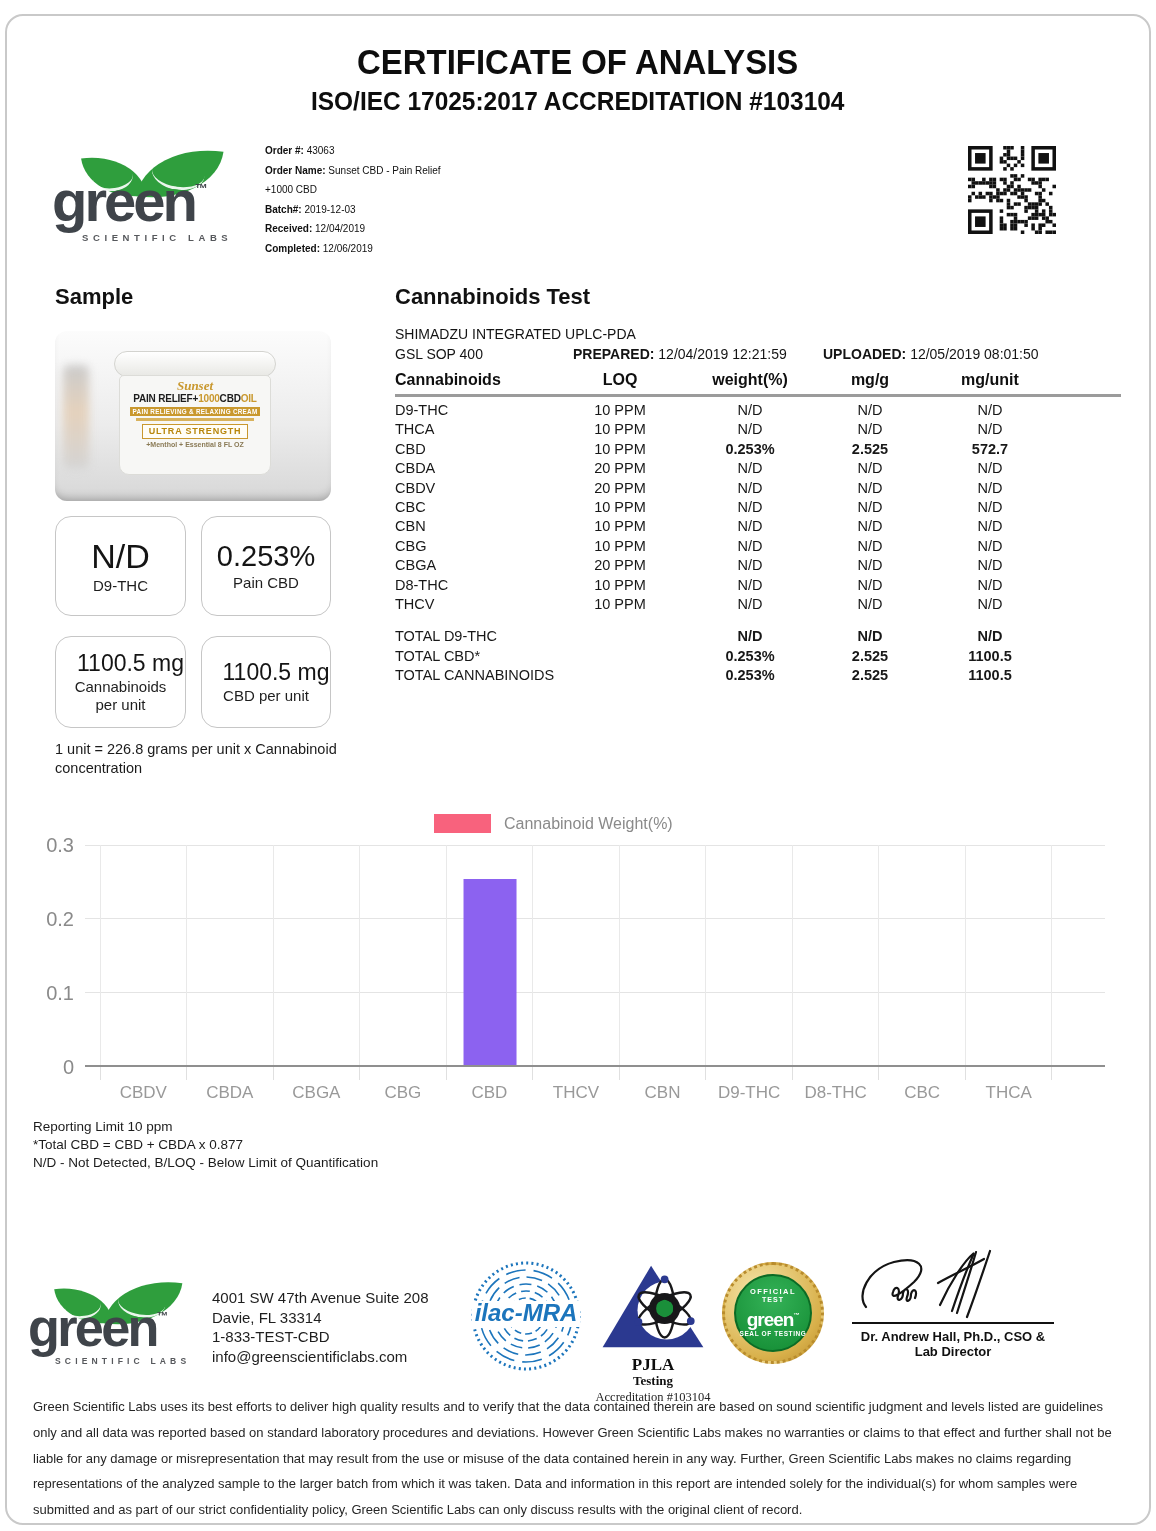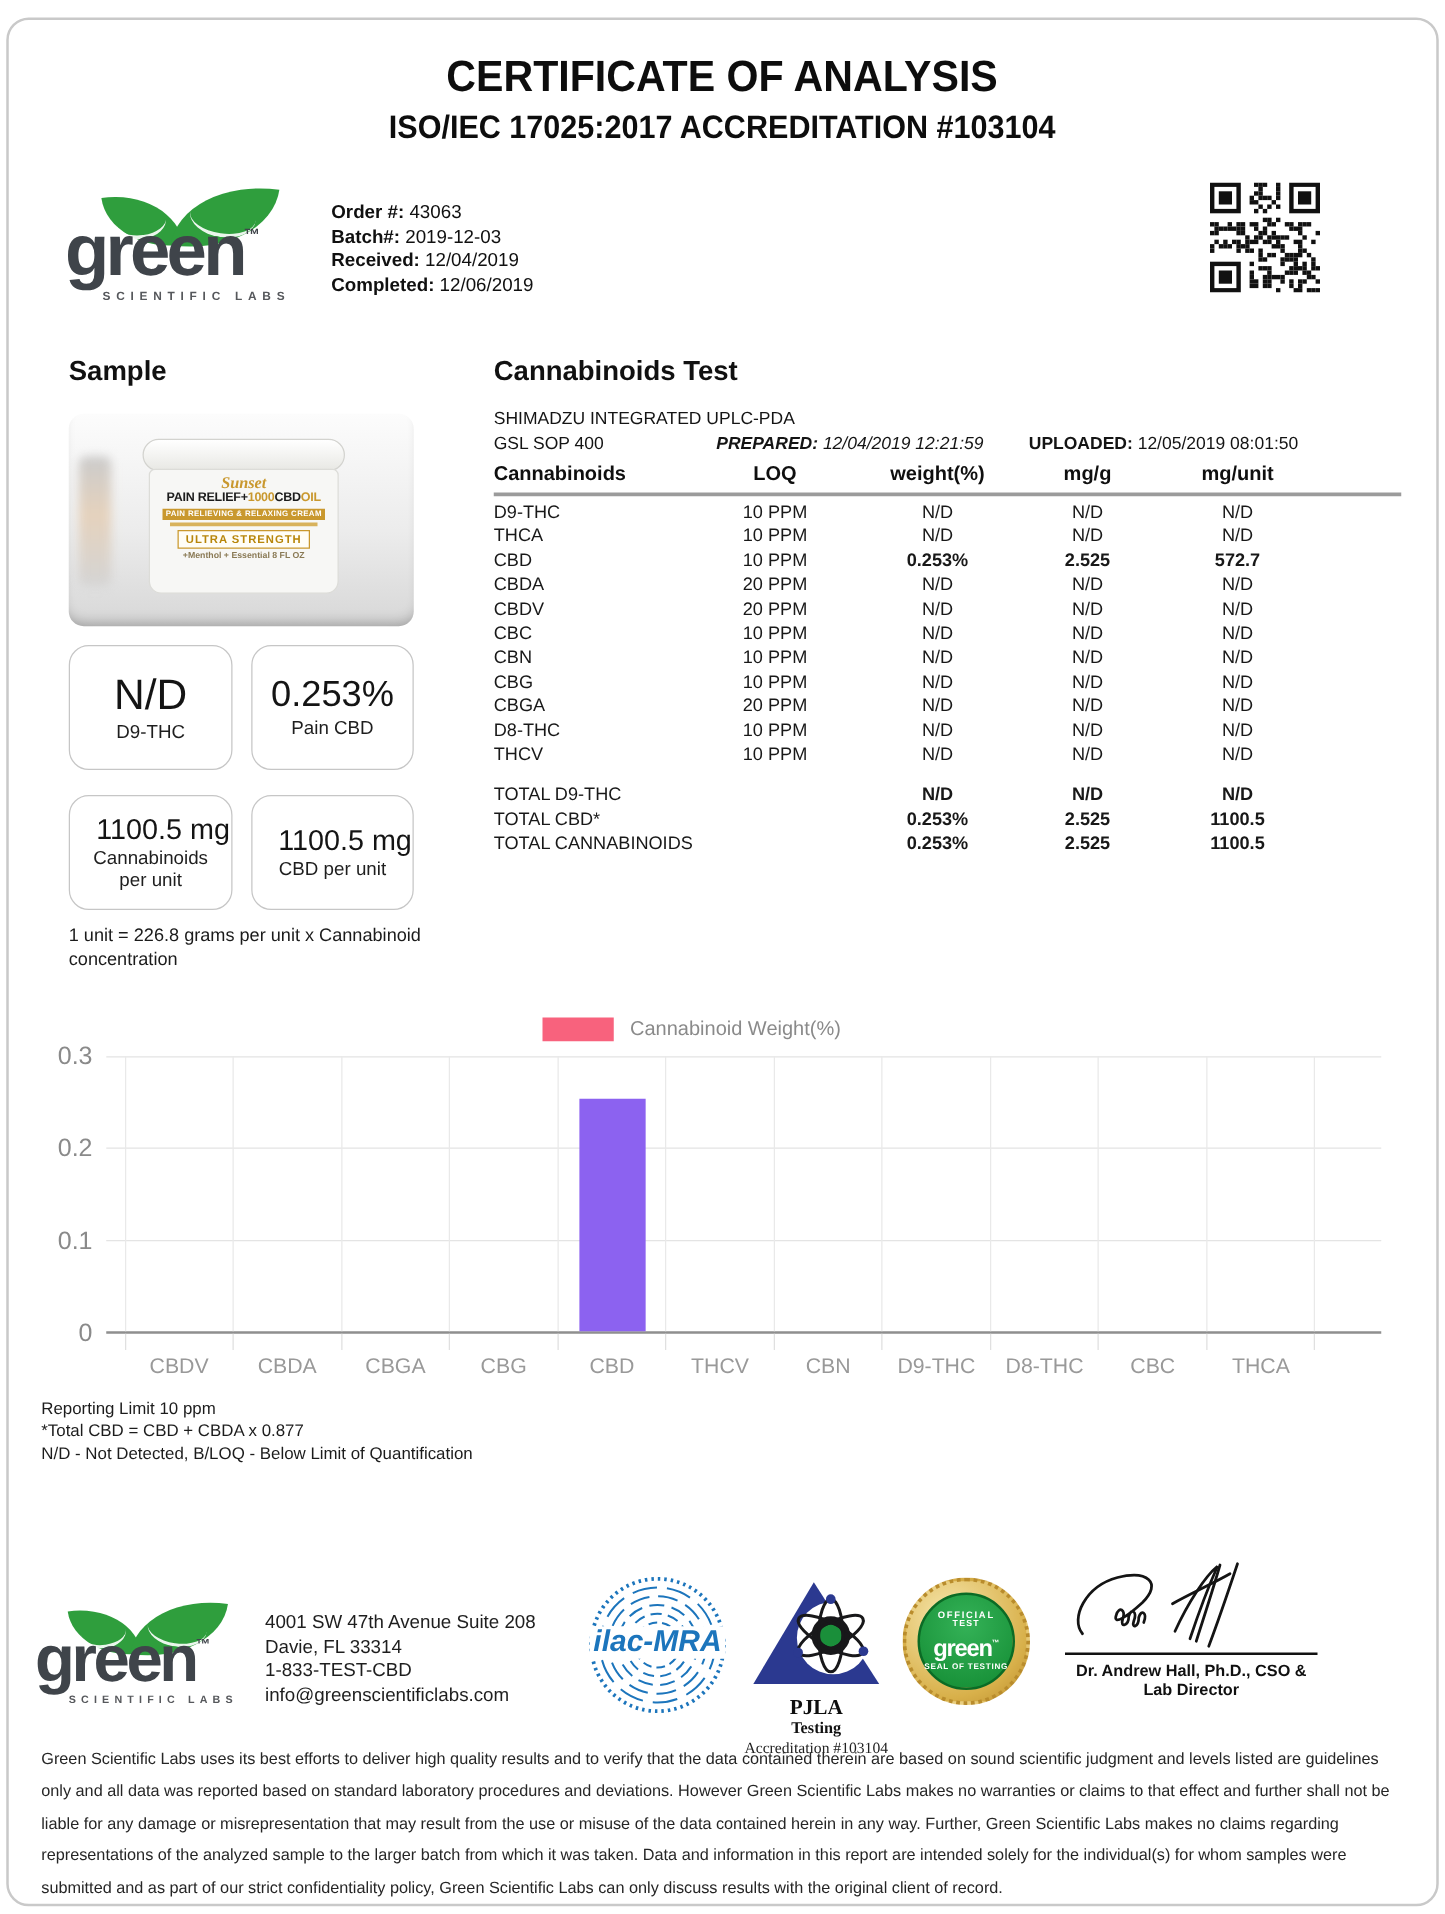--- a/index.html
+++ b/index.html
@@ -19,21 +19,21 @@
   .leaf { position:absolute; background:#2f9e3d; }
   .leaf-l { left:32px; top:8px; width:60px; height:46px; border-radius:0 100% 0 100%; transform:rotate(-8deg); }
   .leaf-r { left:88px; top:0px; width:80px; height:56px; border-radius:100% 0 100% 0; transform:rotate(8deg); }
   .leaf::after { content:''; position:absolute; left:15%; top:18%; width:66%; height:55%; border-bottom:3px solid rgba(255,255,255,.9); border-radius:50%; }
   .leaf-r::after { transform:scaleX(-1); }
   .logo-word { position:absolute; top:26px; left:0; font-size:58px; font-weight:800; color:#3f444a; letter-spacing:-3px; line-height:1.0; }
   .logo-word .tm { font-size:13px; font-weight:700; vertical-align:28px; letter-spacing:0; }
   .logo-sub { position:absolute; left:30px; top:86px; font-size:9.5px; font-weight:600; letter-spacing:4.6px; color:#56585c; }
 
   
-  .order-info { position:absolute; left:265px; top:160px; width:200px; font-size:15px; line-height:19.5px; color:#101010; }
+  .order-info { position:absolute; left:265px; top:141px; width:200px; font-size:10px; line-height:19.5px; color:#101010; }
   .order-info b { font-weight:700; }
 
   
   .qr { position:absolute; left:968px; top:146px; width:88px; height:88px; }
   .qr svg { width:100%; height:100%; }
 
   
   .sample-h { position:absolute; left:55px; top:284px; font-size:22px; font-weight:700; }
   .photo { position:absolute; left:55px; top:331px; width:276px; height:170px; border-radius:12px;
            background:linear-gradient(180deg,#fcfcfc 0%, #ececec 55%, #d7d7d7 100%); overflow:hidden;
@@ -60,21 +60,21 @@
   .stat1 { left:55px; top:516px; width:131px; height:100px; }
   .stat2 { left:201px; top:516px; width:130px; height:100px; }
   .stat3 { left:55px; top:636px; width:131px; height:92px; }
   .stat4 { left:201px; top:636px; width:130px; height:92px; }
   .unit-note { position:absolute; left:55px; top:740px; width:300px; font-size:14.5px; line-height:19px; color:#1b1b1b; }
 
   
   .ct-h { position:absolute; left:395px; top:284px; font-size:22px; font-weight:700; }
   .ct-instrument { position:absolute; left:395px; top:326px; font-size:14px; color:#141414; }
   .ct-soprow { position:absolute; left:395px; top:346px; width:730px; font-size:14px; color:#141414; }
-  .ct-soprow .prep { position:absolute; left:178px; top:0;font-style:italic; }
+  .ct-soprow .prep { position:absolute; left:178px; top:0; }
   .ct-soprow .upl { position:absolute; left:428px; top:0; }
   .ct-table { position:absolute; left:395px; top:371px; width:726px; }
   .thead { display:flex; font-size:16px; font-weight:700; padding-bottom:5px; border-bottom:3px solid #9b9b9b; color:#0f0f0f; }
   .tc { display:block; }
   .tc.name { width:160px; text-align:left; }
   .tc.loq  { width:130px; text-align:center; }
   .tc.w    { width:130px; text-align:center; }
   .tc.mgg  { width:110px; text-align:center; }
   .tc.mgu  { width:130px; text-align:center; }
   .trows { margin-top:4px; }
@@ -140,20 +140,21 @@
 
   <div class="gsl-logo logo-top">
     <div class="leaf leaf-l"></div>
     <div class="leaf leaf-r"></div>
     <div class="logo-word"><span>green</span><span class="tm">™</span></div>
     <div class="logo-sub">SCIENTIFIC LABS</div>
   </div>
 
   <div class="order-info">
     <div><b>Order #:</b> <span>43063</span></div>
+    <div><b>Order Name:</b> <span>Sunset CBD - Pain Relief +1000 CBD</span></div>
     <div><b>Batch#:</b> <span>2019-12-03</span></div>
     <div><b>Received:</b> <span>12/04/2019</span></div>
     <div><b>Completed:</b> <span>12/06/2019</span></div>
   </div>
 
   <div class="qr">
     <svg viewBox="0 0 100 100">
         <g fill="#111">
           <rect x="40" y="0" width="4" height="4"></rect>
           <rect x="44" y="0" width="4" height="4"></rect>

